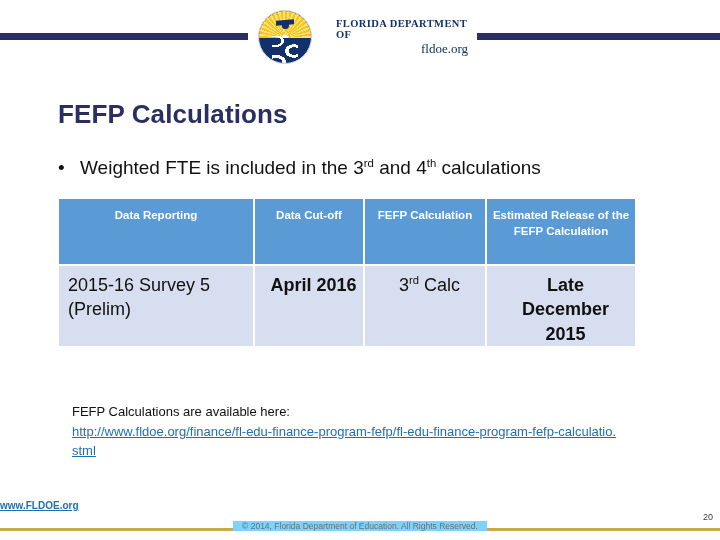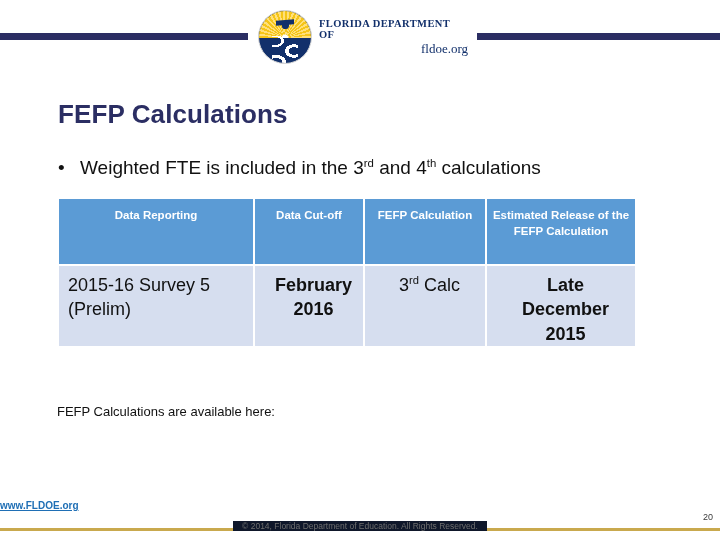--- a/index.html
+++ b/index.html
@@ -78,21 +78,21 @@
   .seal-road {
     position: absolute;
     left: 13px; top: 25px;
     width: 26px; height: 27px;
     background:
       radial-gradient(ellipse 13px 9px at 3px 5px, rgba(0,0,0,0) 0 6px, #FFFFFF 6px 9px, rgba(0,0,0,0) 9px),
       radial-gradient(ellipse 12px 9px at 22px 15px, rgba(0,0,0,0) 0 5px, #FFFFFF 5px 9px, rgba(0,0,0,0) 9px),
       radial-gradient(ellipse 14px 10px at 4px 26px, rgba(0,0,0,0) 0 6px, #FFFFFF 6px 10px, rgba(0,0,0,0) 10px);
   }
   .logo-text {
-    margin-left: 7px;
+    margin-left: 24px;
     line-height: 1;
   }
   .logo-line1 {
     font-family: "Liberation Serif", serif;
     font-size: 10.5px;
     letter-spacing: 0.4px;
     color: #12306B;
     font-weight: 700;
   }
   .logo-line2 {
@@ -182,21 +182,21 @@
     text-align: left;
     padding-left: 9px;
     font-weight: 400;
   }
   .tbl td.bold { font-weight: 700; }
   .tbl td sup, .tbl th sup { font-size: 0.62em; }
 
   
   .link-block {
     position: absolute;
-    left: 57px;
+    left: 72px;
     top: 402px;
     width: 600px;
     font-size: 13px;
     line-height: 1.5;
   }
   .link-lead { color: #111111; }
   .link-url {
     color: #1F6FB5;
     text-decoration: underline;
     word-break: break-all;
@@ -225,21 +225,21 @@
   }
   .footer-copy {
     position: absolute;
     left: 0; top: 521px;
     width: 720px;
     text-align: center;
     font-size: 8.5px;
     color: #6E6E6E;
   }
   .footer-copy span {
-    background: #0f172a;
+    background: #7dd3fc;
     padding: 0 9px;
   }
 
   .page-num {
     position: absolute;
     right: 7px;
     top: 512px;
     font-size: 9px;
     color: #3A3A3A;
   }
@@ -282,29 +282,30 @@
     <tr>
       <th>Data Reporting</th>
       <th>Data Cut-off</th>
       <th>FEFP Calculation</th>
       <th>Estimated Release of the FEFP Calculation</th>
     </tr>
   </thead>
   <tbody>
     <tr class="r1">
       <td class="col-left">2015-16 Survey 5 (Prelim)</td>
-      <td class="bold">February 2016</td>
+      <td class="bold">April 2016</td>
       <td><span>3</span><sup>rd</sup><span> Calc</span></td>
       <td class="bold">Late December 2015</td>
     </tr>
   </tbody>
 </table>
 
 <div class="link-block">
   <div class="link-lead">FEFP Calculations are available here:</div>
+  <a class="link-url" href="#">http://www.fldoe.org/finance/fl-edu-finance-program-fefp/fl-edu-finance-program-fefp-calculatio.stml</a>
 </div>
 
 <div class="footer-site">
   <span>www.FLDOE.org</span>
 </div>
 <div class="footer-bar"></div>
 <div class="footer-copy">
   <span>© 2014, Florida Department of Education. All Rights Reserved.</span>
 </div>
 <div class="page-num">20</div>

